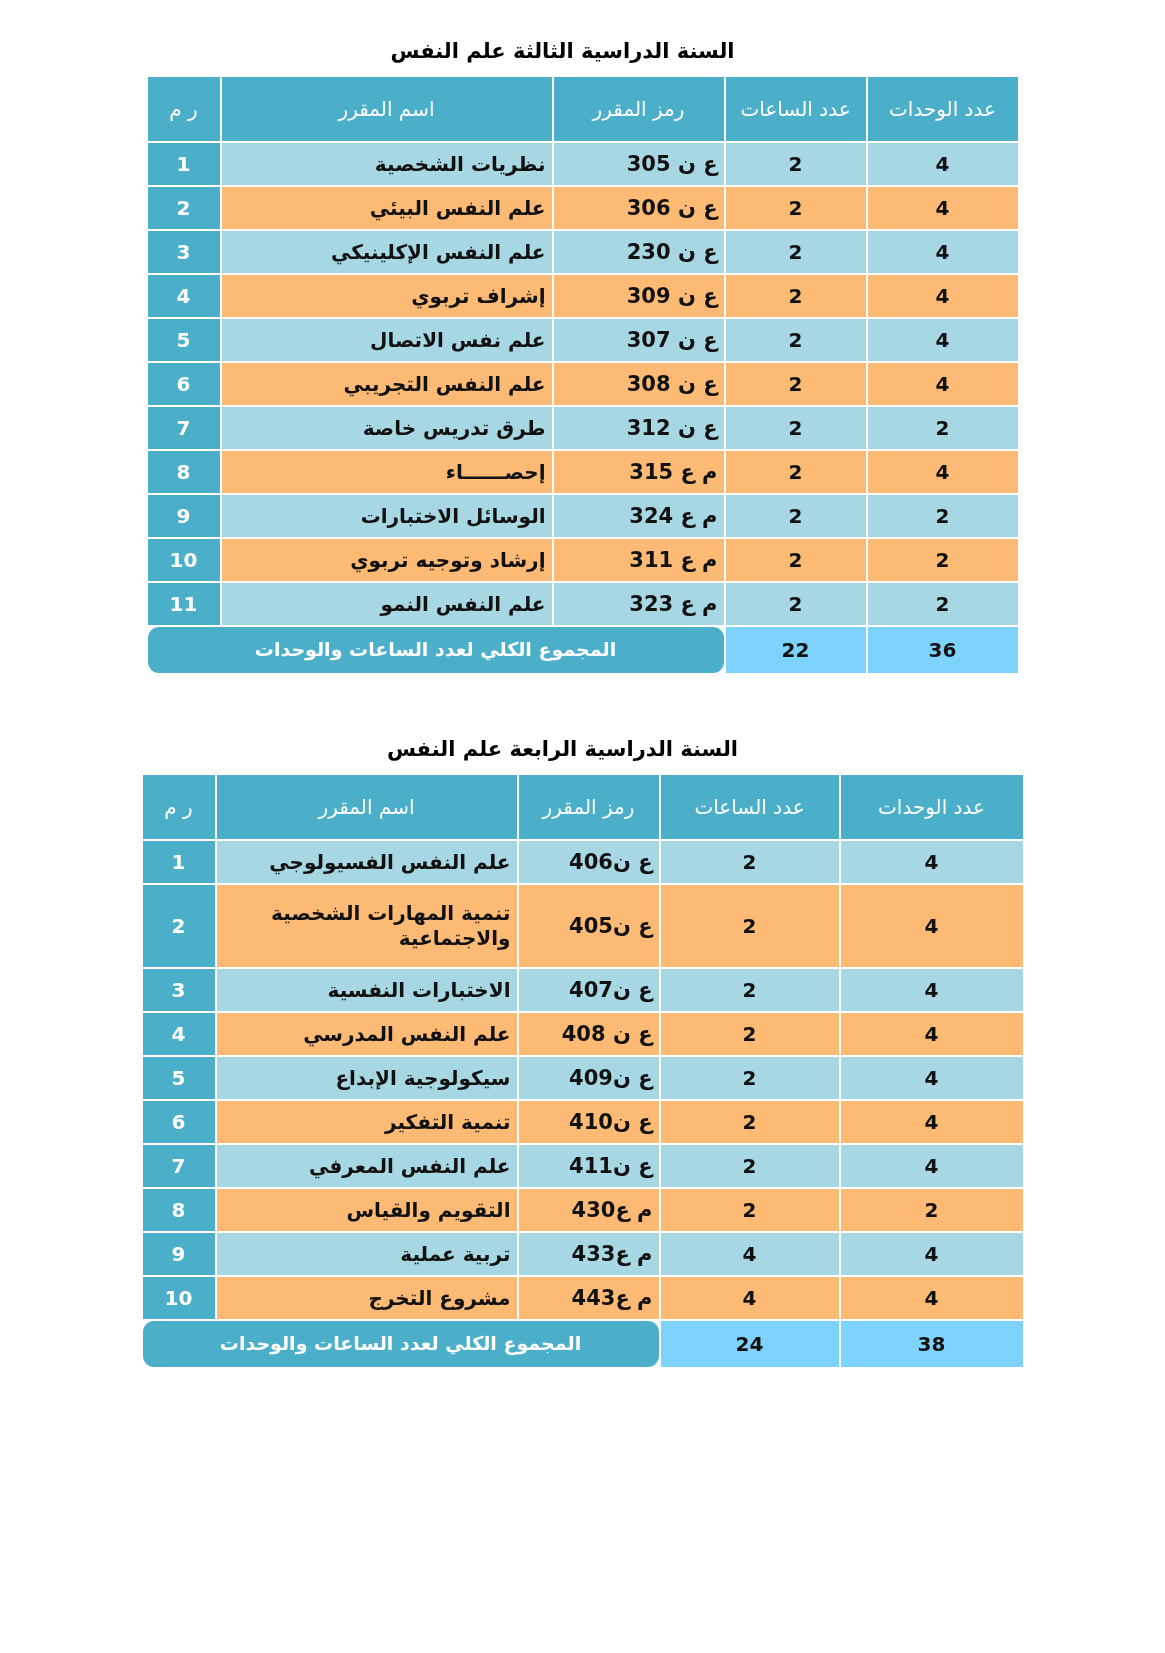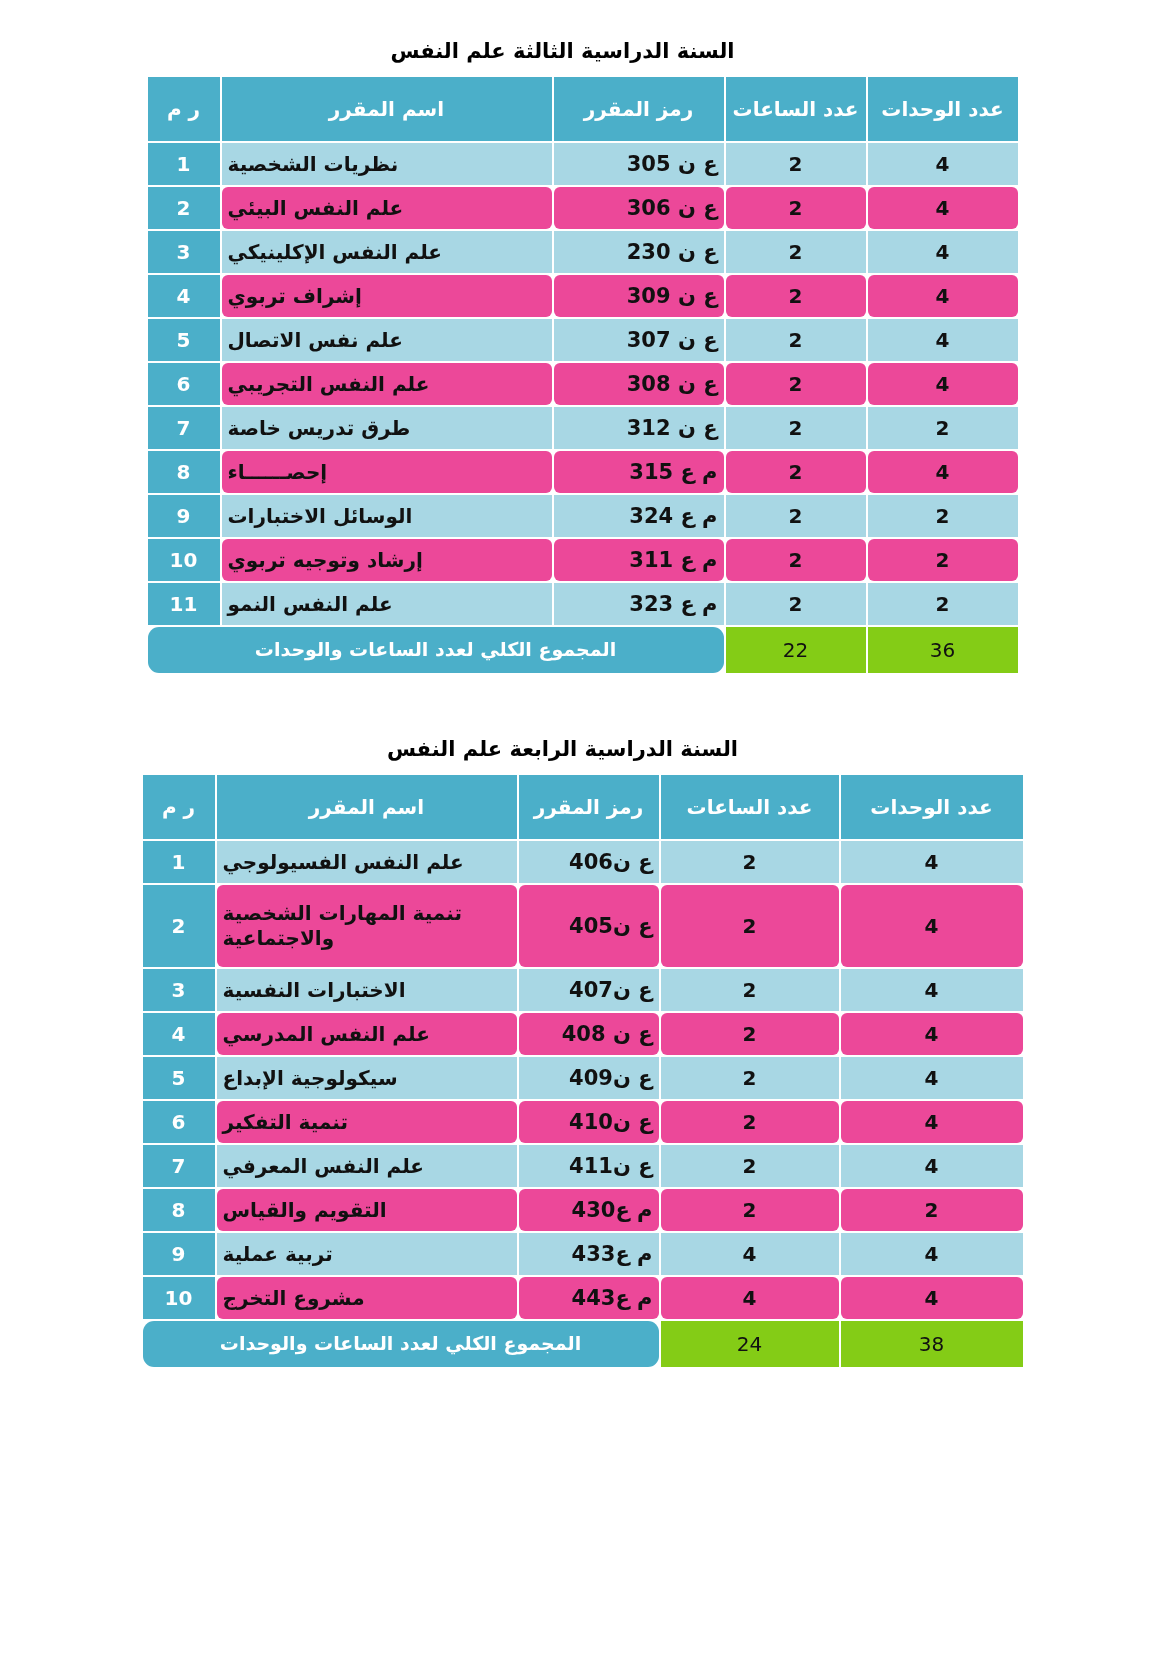--- a/index.html
+++ b/index.html
@@ -67,57 +67,57 @@
     text-align: center;
     vertical-align: middle;
     font-size: 20px;
     line-height: 1.25;
     border: 0;
   }
 
   thead th {
     background: #4BAFC9;
     color: #ffffff;
-    font-weight: 700;
+    font-weight: 400;
     height: 56px;
     font-size: 20px;
   }
   thead th.th-num { font-size: 20px; }
 
   tbody td { font-weight: 700; color: #111111; height: 34px; }
 
   tbody tr.row-odd  td.cell-body { background: #A8D7E4; }
-  tbody tr.row-even td.cell-body { background: #ec4899; border-radius: 6px; }
+  tbody tr.row-even td.cell-body { background: #fdba74; }
 
   td.cell-index {
     background: #4BAFC9;
     color: #ffffff;
     font-weight: 700;
     font-size: 20px;
   }
   tbody tr.row-even td.cell-index { background: #4BAFC9; }
 
-  td.cell-name   { text-align: left; font-size: 20px; }
+  td.cell-name   { text-align: right; font-size: 20px; }
   td.cell-code   { text-align: right; font-size: 21px; direction: rtl; }
   td.cell-hours,
   td.cell-units  { text-align: center; font-size: 20px; }
 
   tr.total-row td.total-label {
     background: #4BAFC9;
     color: #ffffff;
     font-weight: 700;
     font-size: 19px;
     text-align: center;
     height: 38px;
     border-radius: 11px;
   }
   tr.total-row td.total-value {
-    background: #84cc16;
+    background: #7dd3fc;
     color: #111111;
-    font-weight: 400;
+    font-weight: 700;
     font-size: 20px;
     height: 38px;
   }
 
   .tall-row td { height: 74px; }
 </style>
 </head>
 <body>
 
 <div class="page">

